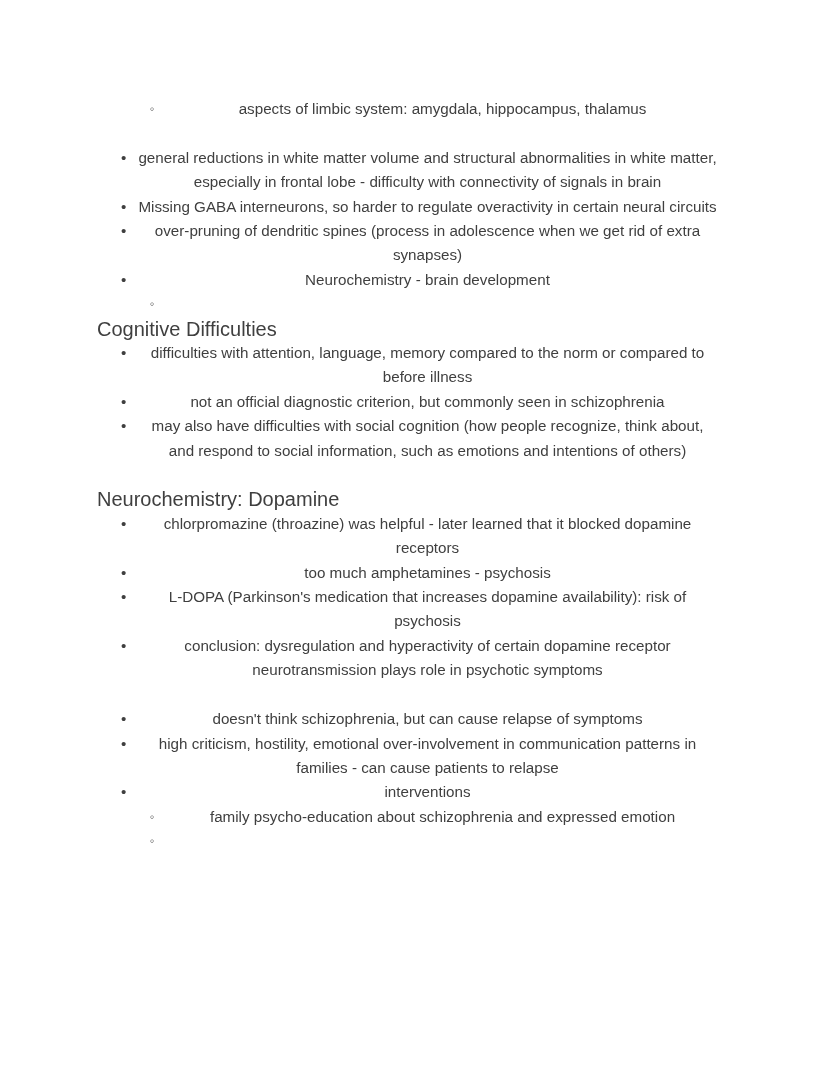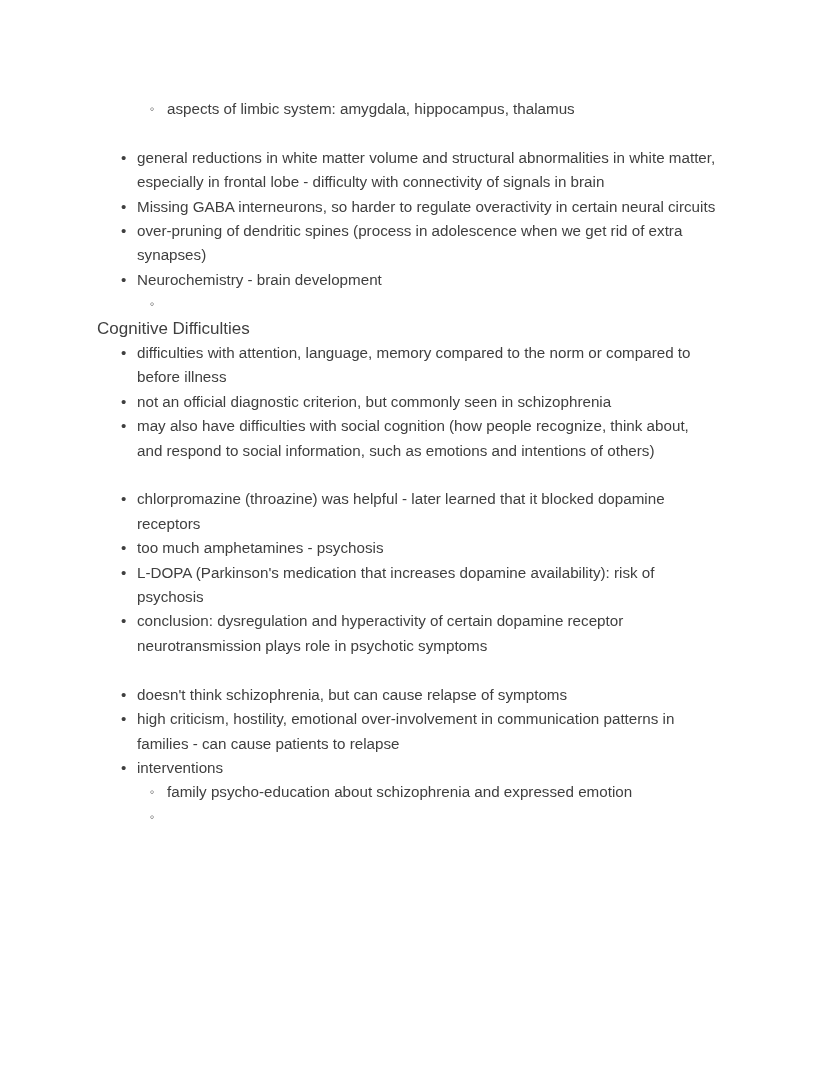--- a/index.html
+++ b/index.html
@@ -27,21 +27,21 @@
     line-height: 24.4px;
   }
 
   
   .block { margin: 0; padding: 0; }
   .spacer { height: 24.4px; }
 
   .heading {
     margin: 0;
     padding: 0;
-    font-size: 17px;
+    font-size: 20px;
     line-height: 24.4px;
     color: #3f3f3f;
     max-width: 624px;
   }
 
   ul.lvl1, ul.lvl2 {
     list-style: none;
     margin: 0;
     padding: 0;
   }
@@ -81,20 +81,21 @@
     width: 11px;
     line-height: 24.4px;
     text-align: left;
     font-size: 12.4px;
     color: #3f3f3f;
   }
 
   .itemtext {
     display: block;
     white-space: pre-wrap;
+    text-align: center;
   }
 </style>
 </head>
 <body>
 
 <div class="page">
   <div class="doc" id="doc-root">
       <ul class="lvl1">
         <li class="item l2">
           <span class="marker">◦</span>
@@ -133,20 +134,21 @@
         <li class="item l1">
           <span class="marker">•</span>
           <span class="itemtext">not an official diagnostic criterion, but commonly seen in schizophrenia</span>
         </li>
         <li class="item l1">
           <span class="marker">•</span>
           <span class="itemtext">may also have difficulties with social cognition (how people recognize, think about, and respond to social information, such as emotions and intentions of others)</span>
         </li>
       </ul>
       <div class="spacer"></div>
+      <div class="heading block">Neurochemistry: Dopamine</div>
       <ul class="lvl1">
         <li class="item l1">
           <span class="marker">•</span>
           <span class="itemtext">chlorpromazine (throazine) was helpful - later learned that it blocked dopamine receptors</span>
         </li>
         <li class="item l1">
           <span class="marker">•</span>
           <span class="itemtext">too much amphetamines - psychosis</span>
         </li>
         <li class="item l1">

